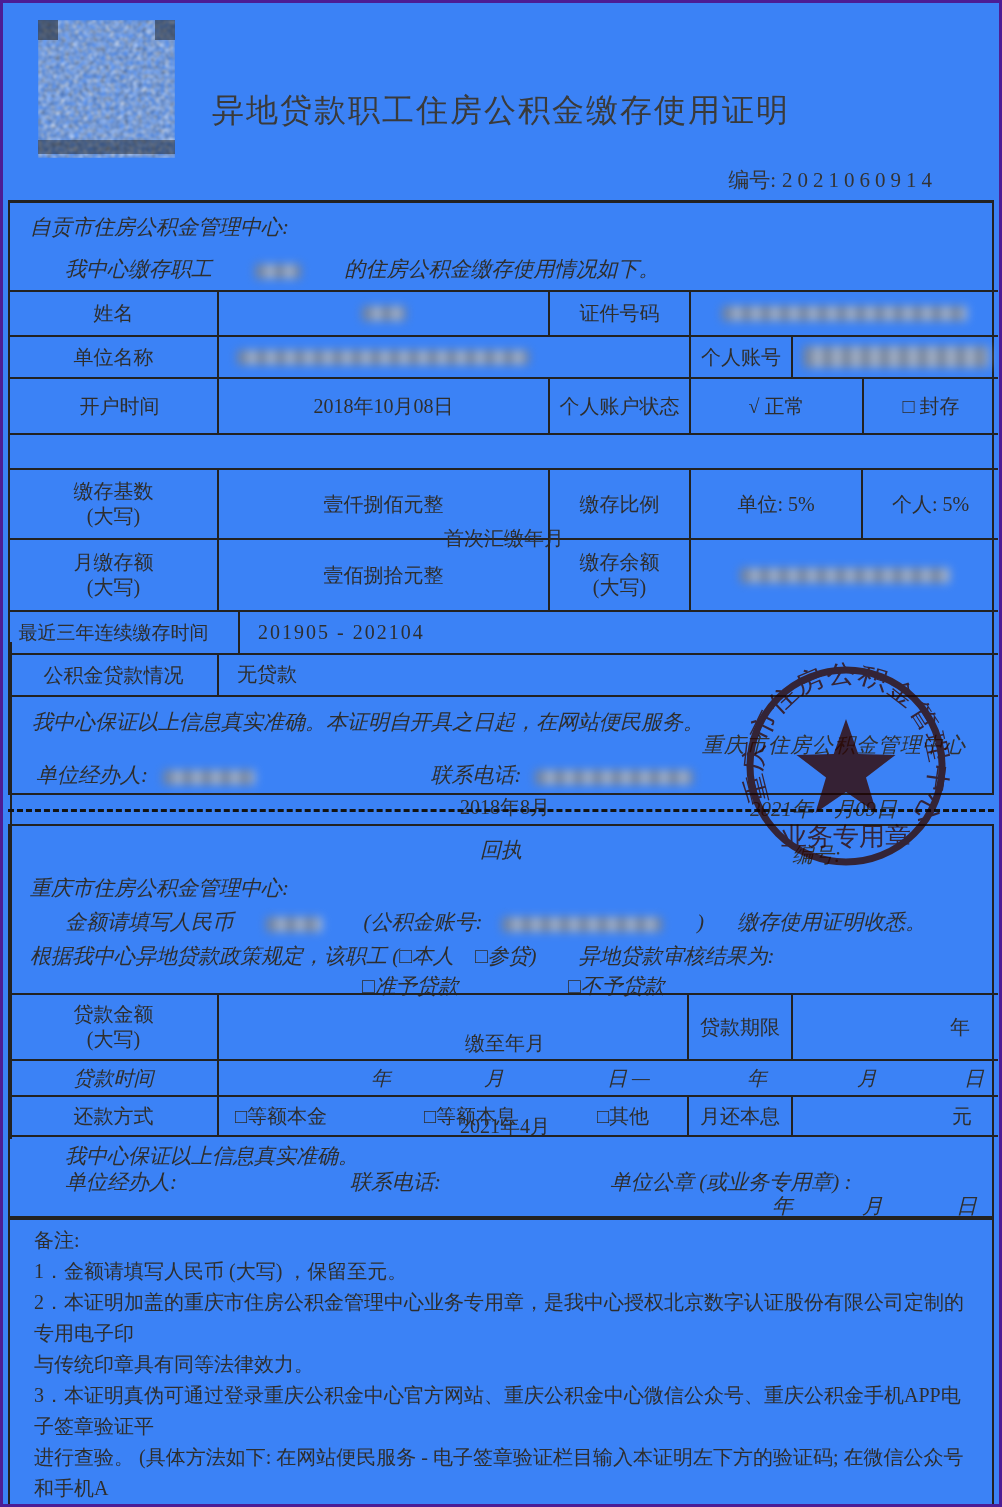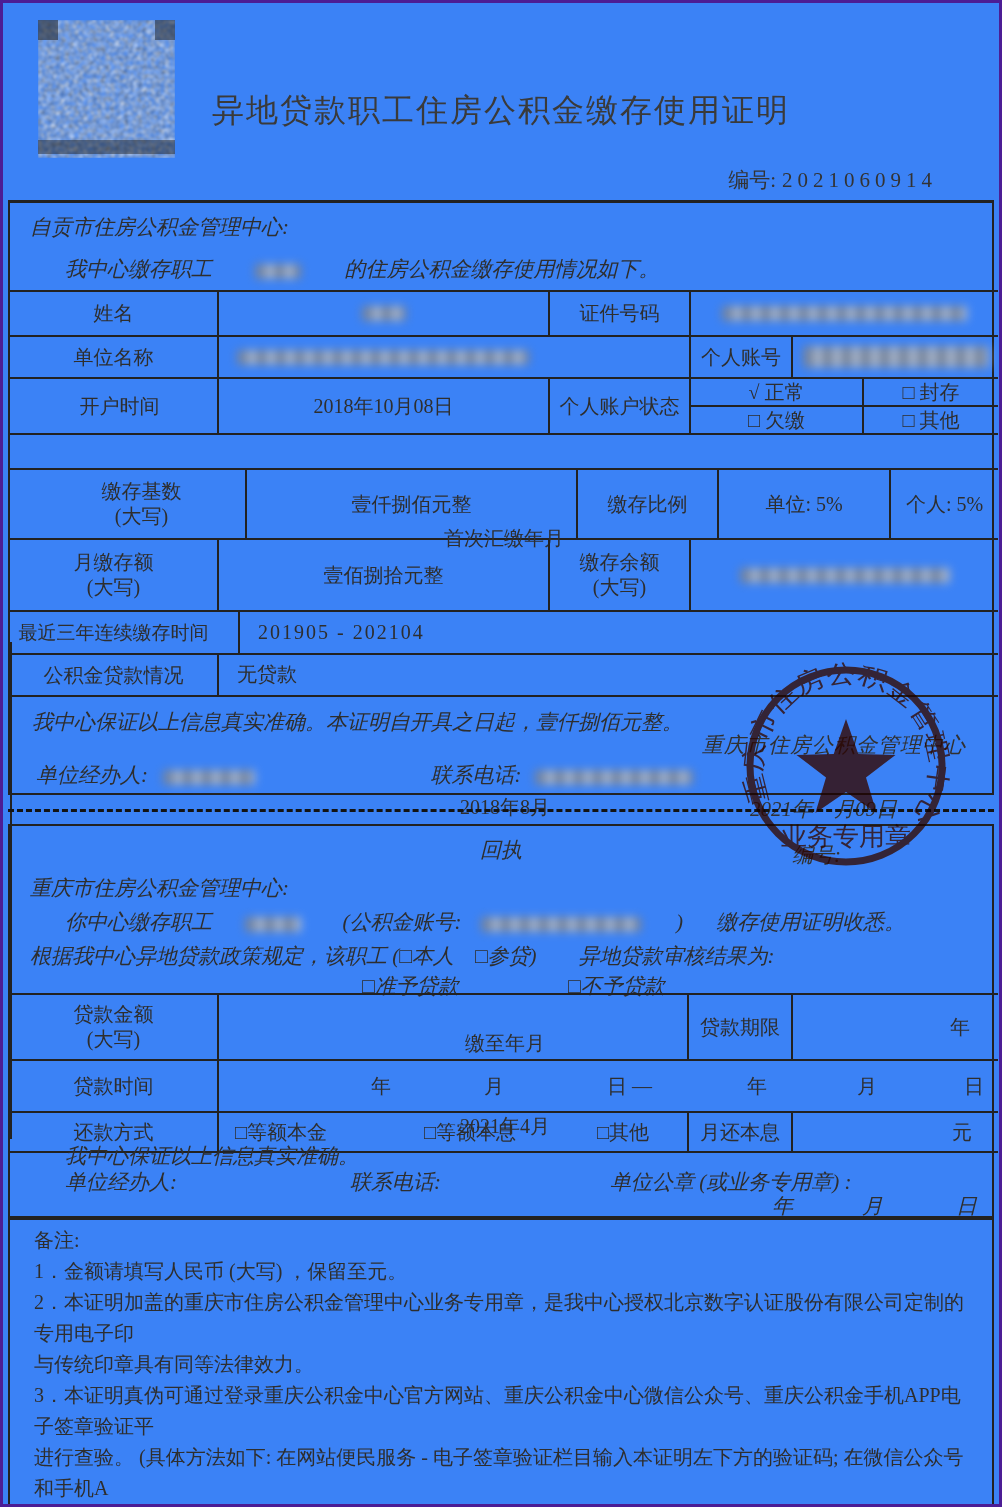--- a/index.html
+++ b/index.html
@@ -96,33 +96,29 @@
       </div>
       <div class="trow" style="height:56px;">
         <div class="cell" style="flex:0 0 207px;padding-left:12px;">开户时间</div>
         <div class="cell" style="flex:0 0 331px;">2018年10月08日</div>
         <div class="cell" style="flex:0 0 141px;">个人账户状态</div>
         <div class="cell col" style="flex:1 1 auto;">
           <div class="statrow">
             <div class="statcell t20">√ 正常</div>
             <div class="statcell t20">□ 封存</div>
           </div>
-          <div class="statrow">
-            <div class="statcell t20">□ 欠缴</div>
-            <div class="statcell t20">□ 其他</div>
-          </div>
         </div>
       </div>
       <div class="trow" style="height:35px;flex-direction:column;">
         <div class="cell" style="flex:0 0 207px;">首次汇缴年月</div>
         <div class="cell" style="flex:0 0 331px;">2018年8月</div>
         <div class="cell" style="flex:0 0 141px;">缴至年月</div>
         <div class="cell" style="flex:1 1 auto;">2021年4月</div>
       </div>
-      <div class="trow" style="height:70px;padding-left:28px;">
+      <div class="trow" style="height:70px;">
         <div class="cell" style="flex:0 0 207px;">缴存基数
 (大写)</div>
         <div class="cell" style="flex:0 0 331px;">壹仟捌佰元整</div>
         <div class="cell" style="flex:0 0 141px;">缴存比例</div>
         <div class="cell" style="flex:0 0 172px;">单位: 5%</div>
         <div class="cell" style="flex:1 1 auto;">个人: 5%</div>
       </div>
       <div class="trow" style="height:72px;">
         <div class="cell" style="flex:0 0 207px;">月缴存额
 (大写)</div>
@@ -134,62 +130,62 @@
       <div class="trow" style="height:43px;gap:21px;">
         <div class="cell" style="flex:0 0 207px;font-size:19px;">最近三年连续缴存时间</div>
         <div class="cell left" style="flex:1 1 auto;letter-spacing:2px;">201905 - 202104</div>
       </div>
       <div class="trow" style="height:42px;">
         <div class="cell" style="flex:0 0 207px;">公积金贷款情况</div>
         <div class="cell left" style="flex:1 1 auto;font-family:Liberation Mono, monospace;">无贷款</div>
       </div>
     </div>
 
-    <div class="abs t21" style="left:22px;top:505px;">我中心保证以上信息真实准确。本证明自开具之日起，壹仟捌佰元整。</div>
+    <div class="abs t21" style="left:22px;top:505px;">我中心保证以上信息真实准确。本证明自开具之日起，在网站便民服务。</div>
     <div class="abs t21 underseal" style="right:26px;top:528px;letter-spacing:1px;">重庆市住房公积金管理中心</div>
 
     <div class="abs t21" style="left:26px;top:558px;">
       <span>单位经办人:</span>
       <span class="blur" style="width:92px;margin-left:10px;"></span>
       <span style="margin-left:170px;">联系电话:</span>
       <span class="blur" style="width:158px;margin-left:8px;"></span>
     </div>
     <div class="abs t21 underseal" style="left:740px;top:592px;">2021年　月09日</div>
   </div>
 
   <div class="abs dashline"></div>
 
   <div class="box" id="box2">
     <div class="abs t21" style="left:0;right:0;top:10px;text-align:center;">回执</div>
     <div class="abs t21 underseal" style="left:782px;top:15px;">编号:</div>
 
     <div class="abs t21" style="left:20px;top:48px;">重庆市住房公积金管理中心:</div>
 
     <div class="abs t21" style="left:55px;top:82px;">
-      <span>你中心缴存职工</span>
+      <span>金额请填写人民币</span>
       <span class="blur" style="width:56px;margin:0 36px 0 28px;"></span>
       <span>(公积金账号:</span>
       <span class="blur" style="width:160px;margin:0 30px 0 14px;"></span>
       <span>)</span>
       <span style="margin-left:28px;">缴存使用证明收悉。</span>
     </div>
 
     <div class="abs t21" style="left:20px;top:116px;">根据我中心异地贷款政策规定，该职工 (□本人　□参贷)　　异地贷款审核结果为:</div>
     <div class="abs t21" style="left:352px;top:146px;">□准予贷款</div>
     <div class="abs t21" style="left:558px;top:146px;">□不予贷款</div>
 
     <div class="tbl" style="top:167px;">
       <div class="trow" style="height:64px;">
         <div class="cell" style="flex:0 0 207px;">贷款金额
 (大写)</div>
         <div class="cell" style="flex:0 0 470px;"></div>
         <div class="cell" style="flex:0 0 104px;">贷款期限</div>
         <div class="cell" style="flex:1 1 auto;justify-content:flex-end;padding-right:28px;">年</div>
       </div>
-      <div class="trow" style="height:52px;">
+      <div class="trow" style="height:36px;font-style:italic;">
         <div class="cell" style="flex:0 0 207px;">贷款时间</div>
         <div class="cell" style="flex:1 1 auto;position:relative;">
           <span class="abs" style="left:152px;">年</span>
           <span class="abs" style="left:265px;">月</span>
           <span class="abs" style="left:388px;">日 —</span>
           <span class="abs" style="left:528px;">年</span>
           <span class="abs" style="left:638px;">月</span>
           <span class="abs" style="left:745px;">日</span>
         </div>
       </div>

